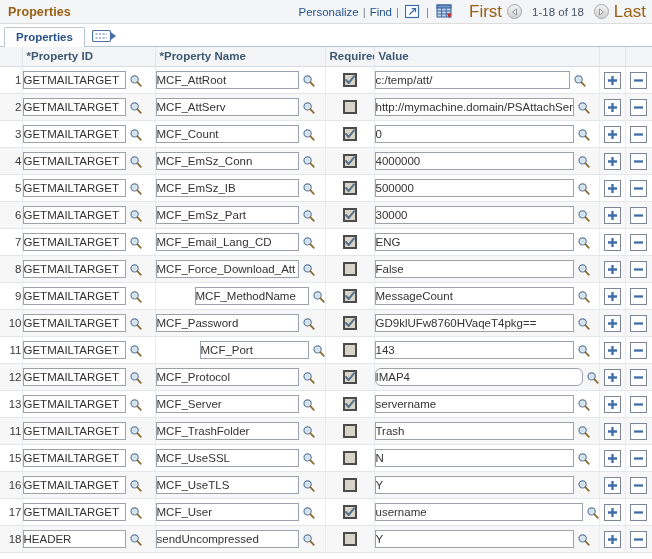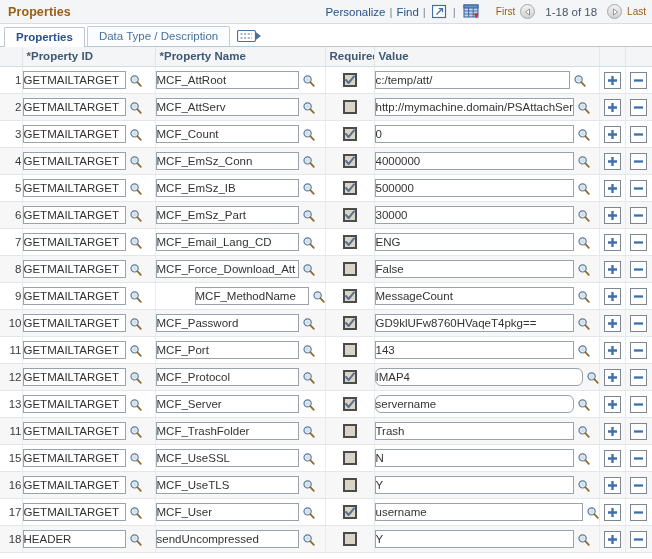--- a/index.html
+++ b/index.html
@@ -65,21 +65,21 @@
     cursor: pointer;
   }
   .nav-group {
     display: flex;
     align-items: center;
     margin-left: 16px;
     white-space: nowrap;
   }
   .nav-label {
     color: #9a5f12;
-    font-size: 10px;
+    font-size: 17px;
     cursor: pointer;
   }
   .nav-count {
     color: #4a5568;
     font-size: 11.5px;
     margin: 0 5px;
   }
   .circle-arrow {
     width: 15px;
     height: 15px;
@@ -285,21 +285,20 @@
               <path d="M2.5 1 L2.5 7 L6.4 4 Z" fill="#ffffff" stroke="#6e6e6e" stroke-width="0.7"></path>
             </svg>
         </span>
         <span class="nav-label">Last</span>
       </div>
     </div>
   </div>
 
   <div class="tabstrip">
     <div class="tab active">Properties</div>
-    <div class="tab">Data Type / Description</div>
     <div class="tab-icon-wrap">
       <svg width="26" height="15" viewBox="0 0 26 15">
         <rect x="0.5" y="1.5" width="18" height="11" rx="1.5" fill="#ffffff" stroke="#4a6fa0" stroke-width="1.2"></rect>
         <line x1="3.5" y1="5" x2="15" y2="5" stroke="#4a6fa0" stroke-width="1.1" stroke-dasharray="2 1.6"></line>
         <line x1="3.5" y1="9" x2="15" y2="9" stroke="#4a6fa0" stroke-width="1.1" stroke-dasharray="2 1.6"></line>
         <path d="M19 3.2 L24 7 L19 10.8 Z" fill="#4a6fa0"></path>
       </svg>
     </div>
   </div>
 
@@ -866,21 +865,21 @@
                 <svg width="13" height="13" viewBox="0 0 13 13">
                   <circle cx="5.6" cy="5.4" r="3.6" fill="#eef3f8" stroke="#5c7a99" stroke-width="1.2"></circle>
                   <circle cx="5.6" cy="5.4" r="2.2" fill="#cfe0ef" stroke="none"></circle>
                   <line x1="8.3" y1="8.1" x2="11.8" y2="11.8" stroke="#8a6a2f" stroke-width="1.7" stroke-linecap="round"></line>
                 </svg>
               </span>
             </div>
           </td>
           <td class="cellpad">
             <div class="field-wrap">
-              <input class="pf" style="width: 143px;" value="MCF_Port">
+              <input class="pf" style="width: 143px; margin-left: 44px;" value="MCF_Port">
               <span class="mag">
                 <svg width="13" height="13" viewBox="0 0 13 13">
                   <circle cx="5.6" cy="5.4" r="3.6" fill="#eef3f8" stroke="#5c7a99" stroke-width="1.2"></circle>
                   <circle cx="5.6" cy="5.4" r="2.2" fill="#cfe0ef" stroke="none"></circle>
                   <line x1="8.3" y1="8.1" x2="11.8" y2="11.8" stroke="#8a6a2f" stroke-width="1.7" stroke-linecap="round"></line>
                 </svg>
               </span>
             </div>
           </td>
           <td class="chk-cell"><span class="chkbox"></span></td>
@@ -987,21 +986,21 @@
               </span>
             </div>
           </td>
           <td class="chk-cell"><span class="chkbox">
               <svg width="10" height="10" viewBox="0 0 10 10">
                 <path d="M1 5 L3.6 8 L9 1.4" stroke="#5b728d" stroke-width="2" fill="none" stroke-linecap="round" stroke-linejoin="round"></path>
               </svg>
             </span></td>
           <td class="cellpad">
             <div class="field-wrap">
-              <input class="pf" style="width: 199px; border-radius: 6px;" value="servername">
+              <input class="pf" style="width: 199px;" value="servername">
               <span class="mag">
                 <svg width="13" height="13" viewBox="0 0 13 13">
                   <circle cx="5.6" cy="5.4" r="3.6" fill="#eef3f8" stroke="#5c7a99" stroke-width="1.2"></circle>
                   <circle cx="5.6" cy="5.4" r="2.2" fill="#cfe0ef" stroke="none"></circle>
                   <line x1="8.3" y1="8.1" x2="11.8" y2="11.8" stroke="#8a6a2f" stroke-width="1.7" stroke-linecap="round"></line>
                 </svg>
               </span>
             </div>
           </td>
           <td class="pm-cell"><span class="pm-btn">

